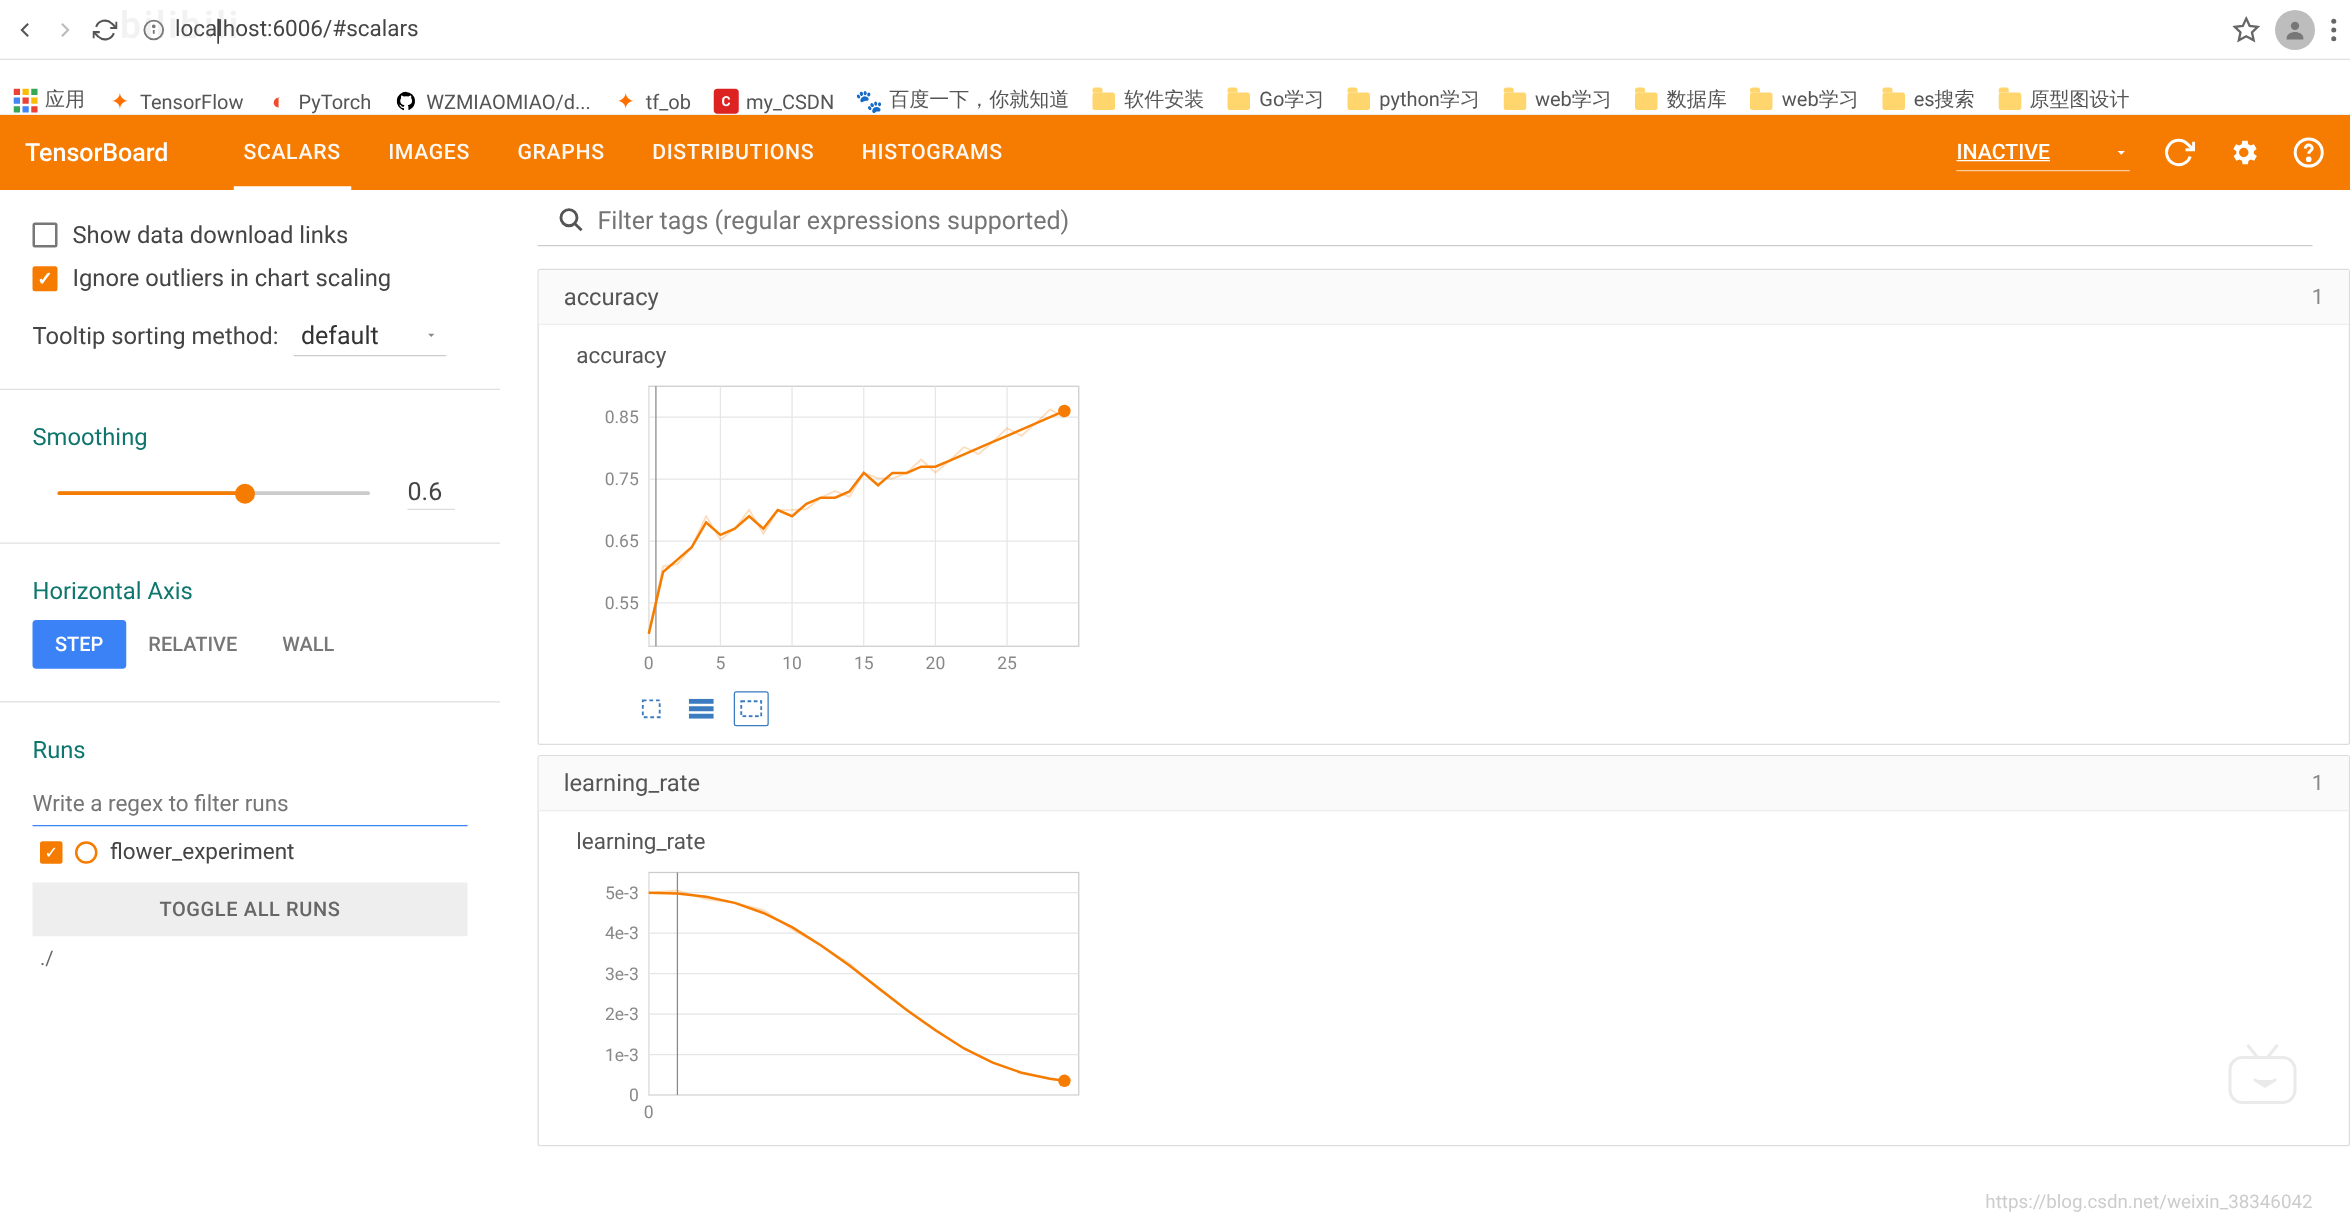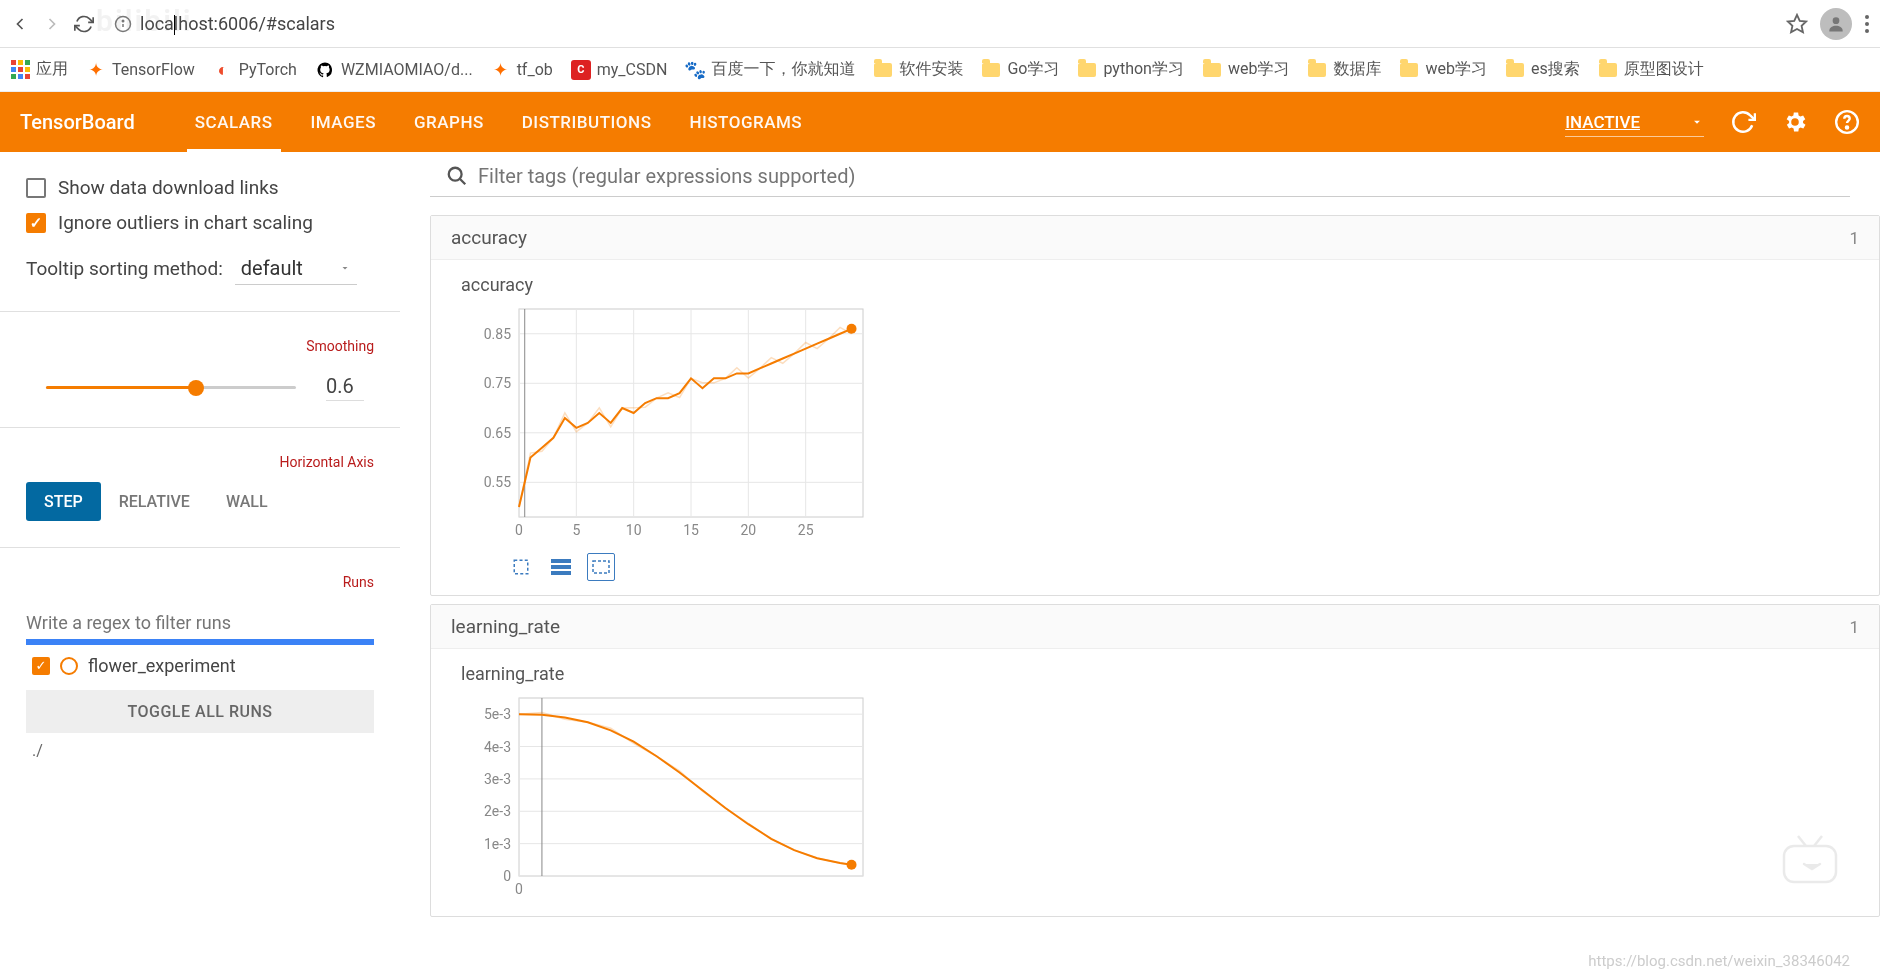--- a/index.html
+++ b/index.html
@@ -8,21 +8,21 @@
   
   .browser-bar { height: 48px; display: flex; align-items: center; padding: 0 10px; gap: 12px; border-bottom: 1px solid #e0e0e0; }
   .browser-bar svg { flex-shrink: 0; }
   .url-area { flex: 1; display: flex; align-items: center; gap: 8px; font-size: 18px; color: #666; padding-left: 8px; position: relative; }
   .url-text { color: #444; }
   .url-area .cursor { position: absolute; left: 68px; top: 2px; width: 1px; height: 20px; background: #000; }
   .url-area .ghost { position: absolute; left: -10px; top: -10px; opacity: 0.12; font-size: 30px; font-weight: 600; color: #999; pointer-events: none; letter-spacing: 2px; }
   .star { color: #666; }
   .avatar-circle { width: 32px; height: 32px; border-radius: 50%; background: #bdbdbd; display: flex; align-items: center; justify-content: center; }
 
-  .bookmarks-bar { height: 44px; display: flex; align-items: center; padding: 0 10px; gap: 18px; border-bottom: 1px solid #eee; }
+  .bookmarks-bar { height: 44px; display: flex; align-items: flex-end; padding: 0 10px; gap: 18px; border-bottom: 1px solid #eee; }
   .bookmark { display: flex; align-items: center; gap: 6px; font-size: 16px; color: #555; cursor: pointer; }
   .bookmark .bicon { width: 20px; height: 20px; display: flex; align-items: center; justify-content: center; }
   .folder-icon { width: 18px; height: 14px; background: #ffd66e; border-radius: 2px; position: relative; }
   .folder-icon::before { content: ''; position: absolute; top: -4px; left: 0; width: 8px; height: 4px; background: #ffd66e; border-radius: 2px 2px 0 0; }
   .apps-icon { display: grid; grid-template-columns: repeat(3, 5px); grid-template-rows: repeat(3, 5px); gap: 2px; }
   .apps-icon span:nth-child(1) { background: #ea4335; } .apps-icon span:nth-child(2) { background: #fbbc05; } .apps-icon span:nth-child(3) { background: #34a853; }
   .apps-icon span:nth-child(4) { background: #4285f4; } .apps-icon span:nth-child(5) { background: #ea4335; } .apps-icon span:nth-child(6) { background: #fbbc05; }
   .apps-icon span:nth-child(7) { background: #34a853; } .apps-icon span:nth-child(8) { background: #4285f4; } .apps-icon span:nth-child(9) { background: #ea4335; }
   .csdn-icon { width: 20px; height: 20px; background: #d22; color: #fff; font-size: 11px; display: flex; align-items: center; justify-content: center; border-radius: 3px; font-weight: bold; }
   .baidu-icon { color: #2a66e8; font-size: 18px; }
@@ -40,33 +40,33 @@
   .inactive-select { display: flex; align-items: center; gap: 50px; font-size: 17px; font-weight: 500; border-bottom: 1px solid rgba(255,255,255,0.6); padding: 4px 0; }
 
   
   .main { display: flex; height: calc(100% - 152px); }
   .sidebar { width: 400px; padding: 18px 0; border-right: none; overflow-y: auto; }
   .sidebar-row { padding: 6px 26px; display: flex; align-items: center; gap: 12px; font-size: 19px; color: #444; }
   .checkbox { width: 20px; height: 20px; border: 2px solid #777; border-radius: 2px; flex-shrink: 0; display: flex; align-items: center; justify-content: center; }
   .checkbox.checked { background: #f57c00; border-color: #f57c00; }
   .checkbox.checked::after { content: '✓'; color: #fff; font-size: 15px; font-weight: bold; }
   .sidebar-section { padding: 12px 26px; }
-  .section-label { font-size: 14px; color: #b91c1c; margin-bottom: 10px; text-align: right; }
+  .section-label { font-size: 19px; color: #0f766e; margin-bottom: 10px; }
   .tooltip-row { display: flex; align-items: center; gap: 12px; font-size: 19px; color: #444; }
   .select-box { display: flex; align-items: center; gap: 36px; border-bottom: 1px solid #ccc; padding: 4px 6px; font-size: 20px; color: #333; }
   .divider { height: 1px; background: #e0e0e0; margin: 14px 0; }
   .slider-row { display: flex; align-items: center; gap: 30px; padding: 10px 0 0 20px; }
   .slider-track { position: relative; width: 250px; height: 3px; background: #ccc; border-radius: 2px; }
   .slider-fill { position: absolute; left: 0; top: 0; height: 100%; background: #f57c00; border-radius: 2px; }
   .slider-thumb { position: absolute; top: 50%; width: 16px; height: 16px; background: #f57c00; border-radius: 50%; transform: translate(-50%, -50%); }
   .slider-value { font-size: 20px; color: #444; padding-bottom: 2px; }
   .axis-buttons { display: flex; gap: 0; margin-top: 12px; }
   .axis-btn { padding: 10px 18px; font-size: 16px; font-weight: 500; color: #777; background: transparent; border: none; cursor: pointer; border-radius: 3px; }
-  .axis-btn.active { background: #0369a1; color: #fff; }
-  .runs-input { width: calc(100% - 0px); border: none; border-bottom: 6px solid #3b82f6; font-size: 18px; color: #888; padding: 6px 0; margin-top: 6px; background: transparent; }
+  .axis-btn.active { background: #3b82f6; color: #fff; }
+  .runs-input { width: calc(100% - 0px); border: none; border-bottom: 1px solid #3b82f6; font-size: 18px; color: #888; padding: 6px 0; margin-top: 6px; background: transparent; }
   .run-row { display: flex; align-items: center; gap: 10px; padding: 10px 6px; font-size: 18px; color: #444; }
   .run-checkbox { width: 18px; height: 18px; background: #f57c00; border-radius: 2px; display: flex; align-items: center; justify-content: center; }
   .run-checkbox::after { content: '✓'; color: #fff; font-size: 13px; }
   .run-circle { width: 18px; height: 18px; border: 2px solid #f57c00; border-radius: 50%; }
   .toggle-all { width: 100%; background: #eee; border: none; padding: 12px; font-size: 16px; font-weight: 500; color: #666; letter-spacing: 0.5px; cursor: pointer; margin-top: 4px; }
   .runs-path { font-size: 16px; color: #666; padding: 8px 6px; }
 
   
   .content { flex: 1; padding: 12px 0 0 0; overflow-y: auto; }
   .filter-row { display: flex; align-items: center; gap: 10px; padding: 0 16px 8px 16px; border-bottom: 1px solid #ccc; margin: 0 30px 18px 30px; }

